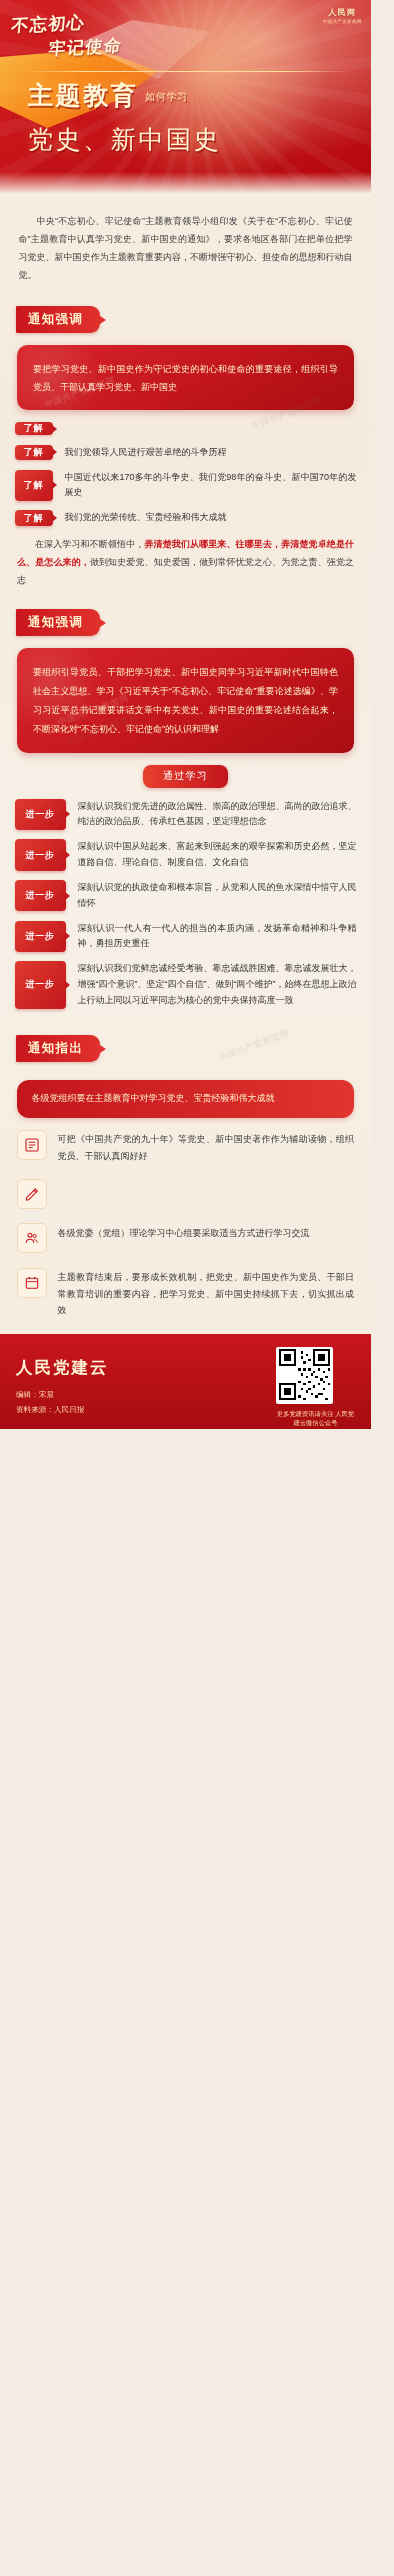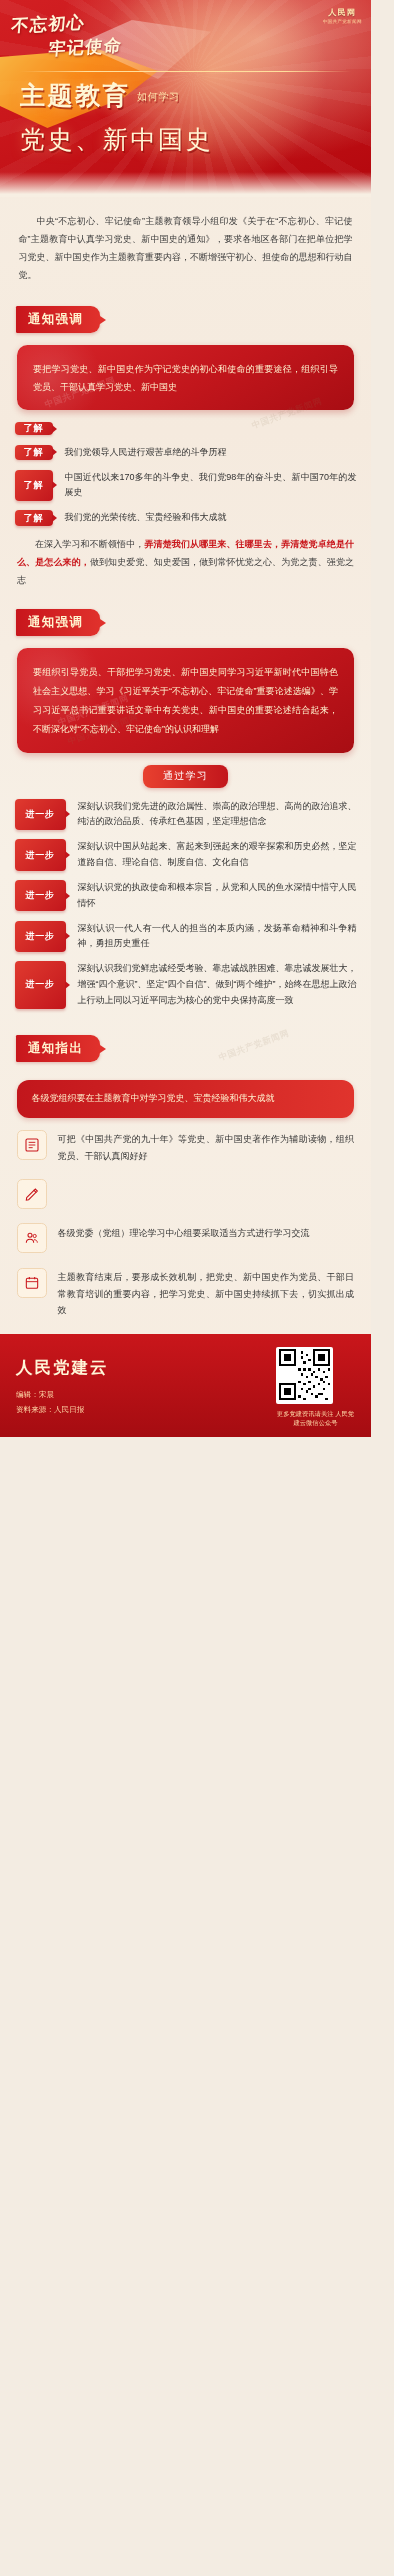--- a/index.html
+++ b/index.html
@@ -61,21 +61,21 @@
     background: linear-gradient(135deg, #ffd24a 0%, #ff9c18 45%, #ef6a10 100%);
     clip-path: polygon(0 10%, 62% 0, 100% 28%, 78% 62%, 30% 100%, 0 72%);
     opacity: .85; filter: blur(0.2px);
   }
   .ribbon2 {
     position: absolute; left: 79px; top: 20px; width: 132px; height: 59px;
     background: linear-gradient(120deg, rgba(255,255,255,.5), rgba(255,220,160,.05));
     clip-path: polygon(0 40%, 40% 0, 100% 20%, 60% 100%);
   }
   .title-box {
-    position: absolute; left: 20px; top: 79px; right: 20px; z-index: 7;
+    position: absolute; left: 28px; top: 79px; right: 20px; z-index: 7;
   }
   .title-main {
     color: #fff6d5; font-size: 25px; font-weight: bold; letter-spacing: 2.6px;
     text-shadow: 1.3px 2px 0 rgba(140,10,10,.6), 0 0 12px rgba(255,200,120,.5);
   }
   .title-main .sub-small {
     font-size: 10px; letter-spacing: 0.7px; color: #ffe6ae; font-weight: normal;
     vertical-align: middle; margin-left: 6.6px;
   }
   .title-second {
@@ -242,21 +242,21 @@
     line-height: 1.85;
     color: #333;
     text-align: justify;
     padding-top: 1.3px;
   }
 
   
   .footer {
     margin-top: 10.5px;
     background: linear-gradient(180deg, #c9161b 0%, #a50c11 100%);
-    padding: 13px 16px 9px;
+    padding: 13px 16px 1px;
     display: flex;
     align-items: center;
     position: relative;
     min-height: 92px;
   }
   .footer-left { flex: 1 1 auto; color: #ffe9bf; }
   .footer-brand {
     font-size: 16.5px; font-weight: bold; color: #fff6d8; letter-spacing: 2px;
     margin-bottom: 9.2px;
   }

